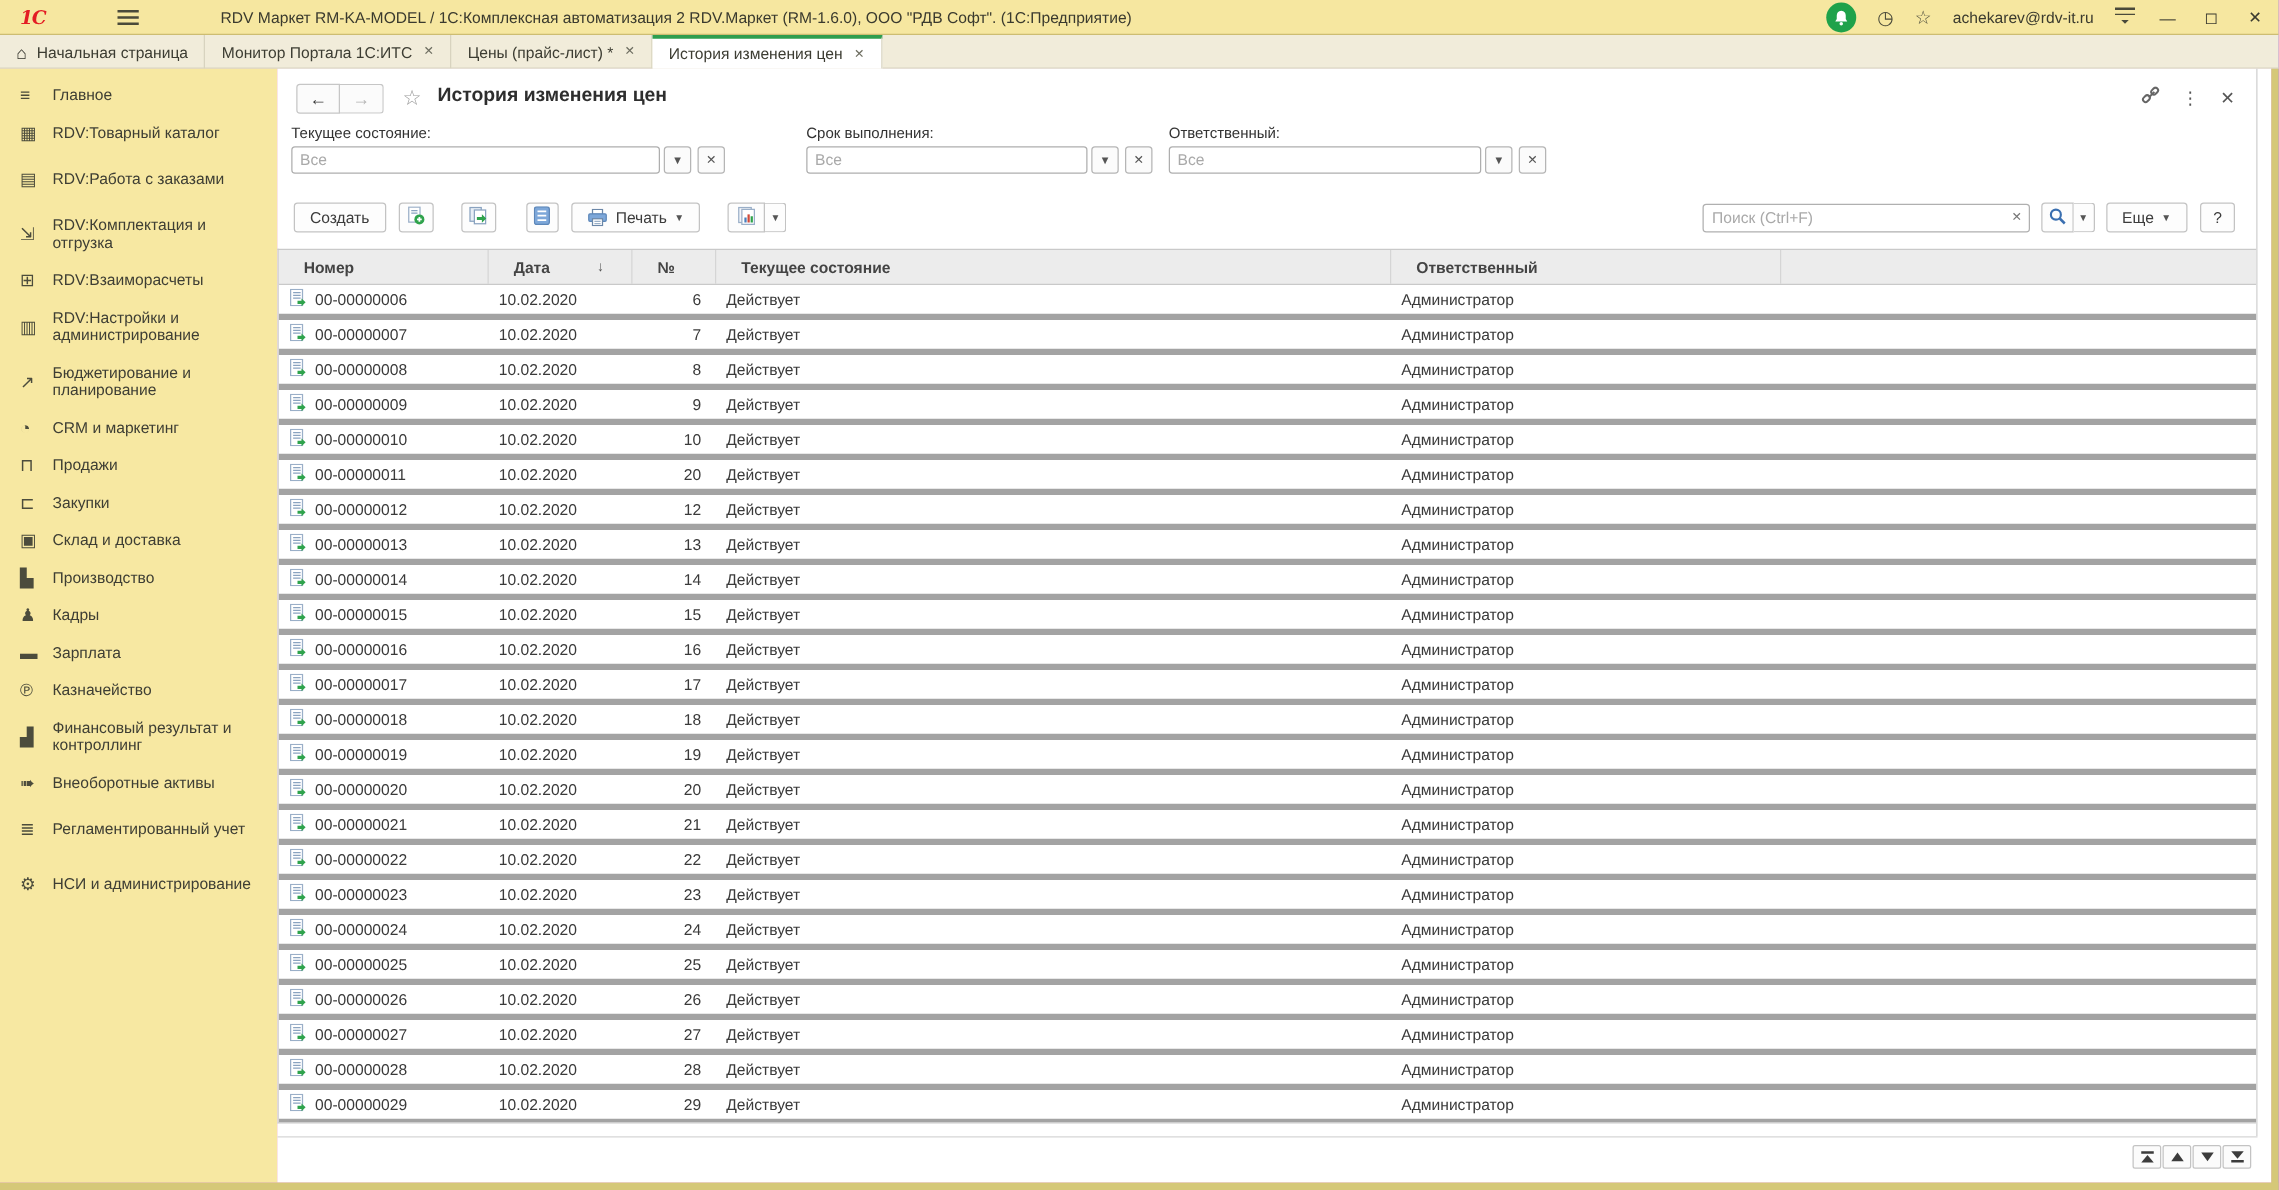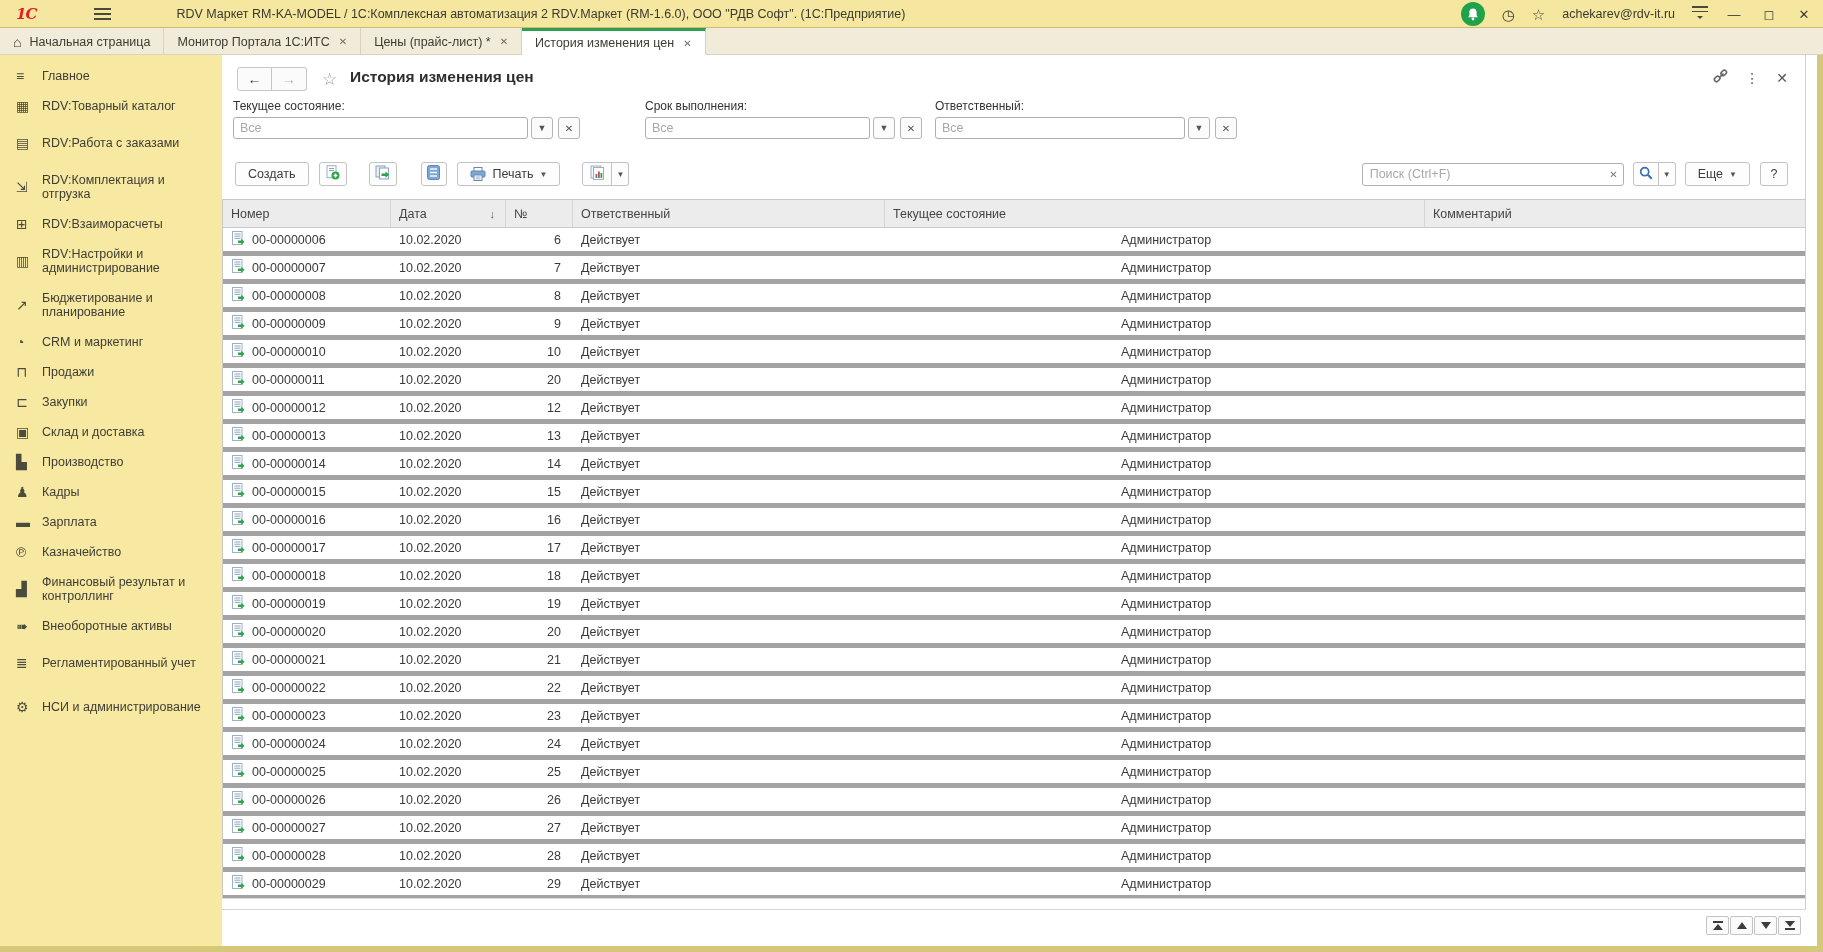--- a/index.html
+++ b/index.html
@@ -85,21 +85,21 @@
   .seg .btn:last-child { border-radius:0 3px 3px 0; border-left:none; width:17px; padding:0; }
   .tbar-right { position:absolute; right:17px; top:0; display:flex; align-items:center; }
   .searchwrap { position:relative; display:flex; align-items:center;margin-left:20px; }
   .search { width:262px; height:23px; border:1px solid #b0b0b0; border-radius:3px; font-size:12.5px; padding:0 24px 0 7px; color:#3c3c3c; }
   .search::placeholder { color:#a9a9a9; }
   .search-clear { position:absolute; right:6px; font-size:10px; color:#777; cursor:pointer; }
 
   
   .tablewrap { position:absolute; left:0; top:144px; width:1583px; height:700px; border-top:1px solid #c9c9c9; border-left:1px solid #c9c9c9; border-bottom:1px solid #dcdcdc; overflow:hidden; }
   .thead { display:flex; height:28px; background:#ececec; border-bottom:1px solid #c9c9c9; }
-  .th { font-size:12.5px; color:#444; display:flex; align-items:center; padding:0 8px; border-right:1px solid #d5d5d5; overflow:hidden; white-space:nowrap; }
+  .th { font-size:12.5px; color:#444; display:flex; align-items:center; padding:0 20px; border-right:1px solid #d5d5d5; overflow:hidden; white-space:nowrap;font-weight:bold; }
   .trow { display:flex; height:28px; border-bottom:5px solid #a3a3a3; background:#fff; cursor:pointer; }
   .td { font-size:12.5px; color:#3a3a3a; display:flex; align-items:center; padding:0 8px; overflow:hidden; white-space:nowrap; }
   .c0 { width:168px; } .c1 { width:115px; } .c2 { width:67px; justify-content:flex-end; padding-right:12px; }
   .c3 { width:540px; } .c4 { width:312px; } .c5 { width:380px; border-right:none; }
   .th.c2 { justify-content:flex-start; }
   .sort-arrow { margin-left:auto; margin-right:2px; font-size:11px; color:#555; }
   .doc-ico { margin-right:7px; flex:0 0 auto; }
 
   .bottom-sep { position:absolute; left:0; top:854px; width:1584px; height:1px; background:#d6d6d6; }
   .scrollnav { position:absolute; left:1484px; top:861px; display:flex; gap:1px; }
@@ -376,23 +376,22 @@
         </div>
         <div class="btn" style="margin-left:10px;width:28px;padding:0;">?</div>
       </div>
     </div>
 
     <div class="tablewrap">
       <div class="thead" id="thead">
           <div class="th c0">Номер</div>
           <div class="th c1">Дата<span class="sort-arrow">↓</span></div>
           <div class="th c2">№</div>
+          <div class="th c3">Текущее состояние</div>
           <div class="th c4">Ответственный</div>
-          <div class="th c3">Текущее состояние</div>
-          <div class="th c5">Комментарий</div>
         </div>
       <div id="tbody">
           <div class="trow">
             <div class="td c0">
               <span class="doc-ico"><svg width="14" height="14" viewBox="0 0 14 14">
                   <rect x="1.5" y="0.5" width="9.5" height="13" fill="#fff" stroke="#9aafc8"></rect>
                   <line x1="3.5" y1="3" x2="9.5" y2="3" stroke="#8aa3c0"></line>
                   <line x1="3.5" y1="5.2" x2="9.5" y2="5.2" stroke="#8aa3c0"></line>
                   <line x1="3.5" y1="7.4" x2="9.5" y2="7.4" stroke="#8aa3c0"></line>
                   <path d="M7 9.5 h3.2 v-1.8 l3.3 3.1 -3.3 3.1 v-1.8 H7 Z" fill="#2fa34c"></path>

